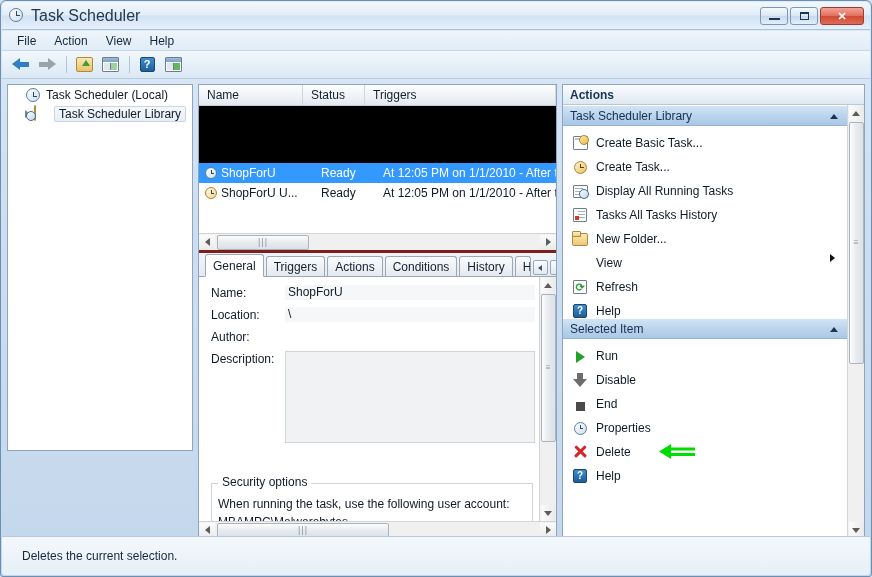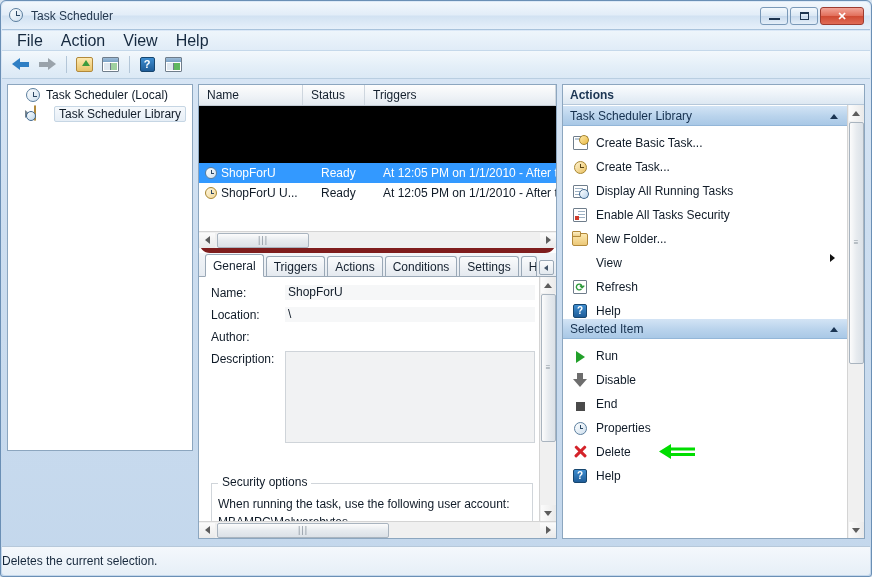--- a/index.html
+++ b/index.html
@@ -42,21 +42,21 @@
   }
   .clock-ico::before {
     content:""; position:absolute; left:6px; top:2.5px; width:1px; height:5px;
     background:#2c4763;
   }
   .clock-ico::after {
     content:""; position:absolute; left:6px; top:6.5px; width:4px; height:1px;
     background:#2c4763;
   }
   #title-text {
-    font-size: 12px; color: #24384f; white-space: nowrap;
+    font-size: 16px; color: #24384f; white-space: nowrap;
   }
   #win-buttons {
     position: absolute; right: 6px; top: 5px;
     display: flex; gap: 2px;
   }
   .winbtn {
     width: 28px; height: 18px; border-radius: 3px;
     border: 1px solid #7a99b8;
     background: linear-gradient(180deg,#f4f9fd,#d9e7f4 50%,#c7d9ec 52%,#e4eff9);
     display: flex; align-items: center; justify-content: center;
@@ -73,21 +73,21 @@
 
   
   #menubar {
     position: absolute; left: 1px; top: 30px;
     width: 868px; height: 20px;
     background: linear-gradient(180deg,#eef5fb,#e0ecf7);
     display: flex; align-items: center; padding-left: 6px;
     border-bottom: 1px solid #c5d8ea;
   }
   .menu-item {
-    padding: 2px 9px; font-size: 16px; color: #15293f; cursor: default;
+    padding: 2px 9px; font-size: 12px; color: #15293f; cursor: default;
     white-space: nowrap;
   }
 
   
   #toolbar {
     position: absolute; left: 1px; top: 50px;
     width: 868px; height: 28px;
     background: linear-gradient(180deg,#f3f8fc,#e4eff8 55%, #dbe9f5);
     display: flex; align-items: center; padding-left: 7px;
     border-bottom: 1px solid #b9cee1;
@@ -177,21 +177,21 @@
   }
 
   
   #center-pane {
     flex: 1; height: 455px; margin-left: 5px; margin-right: 5px;
     display: flex; flex-direction: column;
     border: 1px solid #8ca6bf; background: #fff; overflow: hidden;
   }
   
   #listview { height: 168px; flex: none; position: relative;
-    border-bottom: 5px solid #7f1d1d; background:#fff;border-radius:11px; }
+    border-bottom: 3px solid #7f1d1d; background:#fff; }
   #list-header { display: flex; height: 21px;
     background: linear-gradient(180deg,#fdfdfd,#eef2f6 60%,#e3e9ef);
     border-bottom: 1px solid #c3ccd5; }
   .lh-cell {
     font-size: 12px; color: #14202e; padding: 3px 0 0 8px;
     border-right: 1px solid #ced6de; white-space: nowrap; overflow:hidden;
   }
   .lh-name { width: 104px; }
   .lh-status { width: 62px; }
   .lh-trig { flex: 1; }
@@ -390,24 +390,24 @@
 
   
   #annot-arrow {
     position: absolute; left: 96px; top: 8px; width: 38px; height: 17px;
     pointer-events: none;
   }
 
   
   #statusbar {
     position: absolute; left: 1px; bottom: 1px;
-    width: 868px; height: 29px;
+    width: 868px; height: 39px;
     background: linear-gradient(180deg,#f4f8fc,#e6eff7);
     border-top: 1px solid #b6c8da;
-    display: flex; align-items: center; padding-left: 0;
+    display: flex; align-items: center; padding-left: 20px;
     font-size: 12px; color: #16283c;
     border-radius: 0 0 3px 3px;
   }
 </style>
 </head>
 <body>
 
 <div id="window">
 
   <div id="titlebar">
@@ -525,21 +525,21 @@
               <i class="r"></i>
             </div>
         </div>
       </div>
 
       <div id="tabs-row">
         <div class="tab active">General</div>
         <div class="tab">Triggers</div>
         <div class="tab">Actions</div>
         <div class="tab">Conditions</div>
-        <div class="tab">Settings</div>
+        <div class="tab">History</div>
         <div class="tab clipped">Histor</div>
         <div class="tab-scrollers">
           <div class="tab-sc">
               <i class="l"></i>
             </div>
           <div class="tab-sc"></div>
         </div>
       </div>
 
       <div id="detail">
@@ -621,21 +621,21 @@
           <div class="act-row">
             <span class="act-ico">
                 <span class="i-display"></span>
               </span>
             <span>Display All Running Tasks</span>
           </div>
           <div class="act-row">
             <span class="act-ico">
                 <span class="i-history"></span>
               </span>
-            <span>Enable All Tasks Security</span>
+            <span>Tasks All Tasks History</span>
           </div>
           <div class="act-row">
             <span class="act-ico">
                 <span class="i-folder"></span>
               </span>
             <span>New Folder...</span>
           </div>
           <div class="act-row">
             <span class="act-ico empty"></span>
             <span>View</span>

